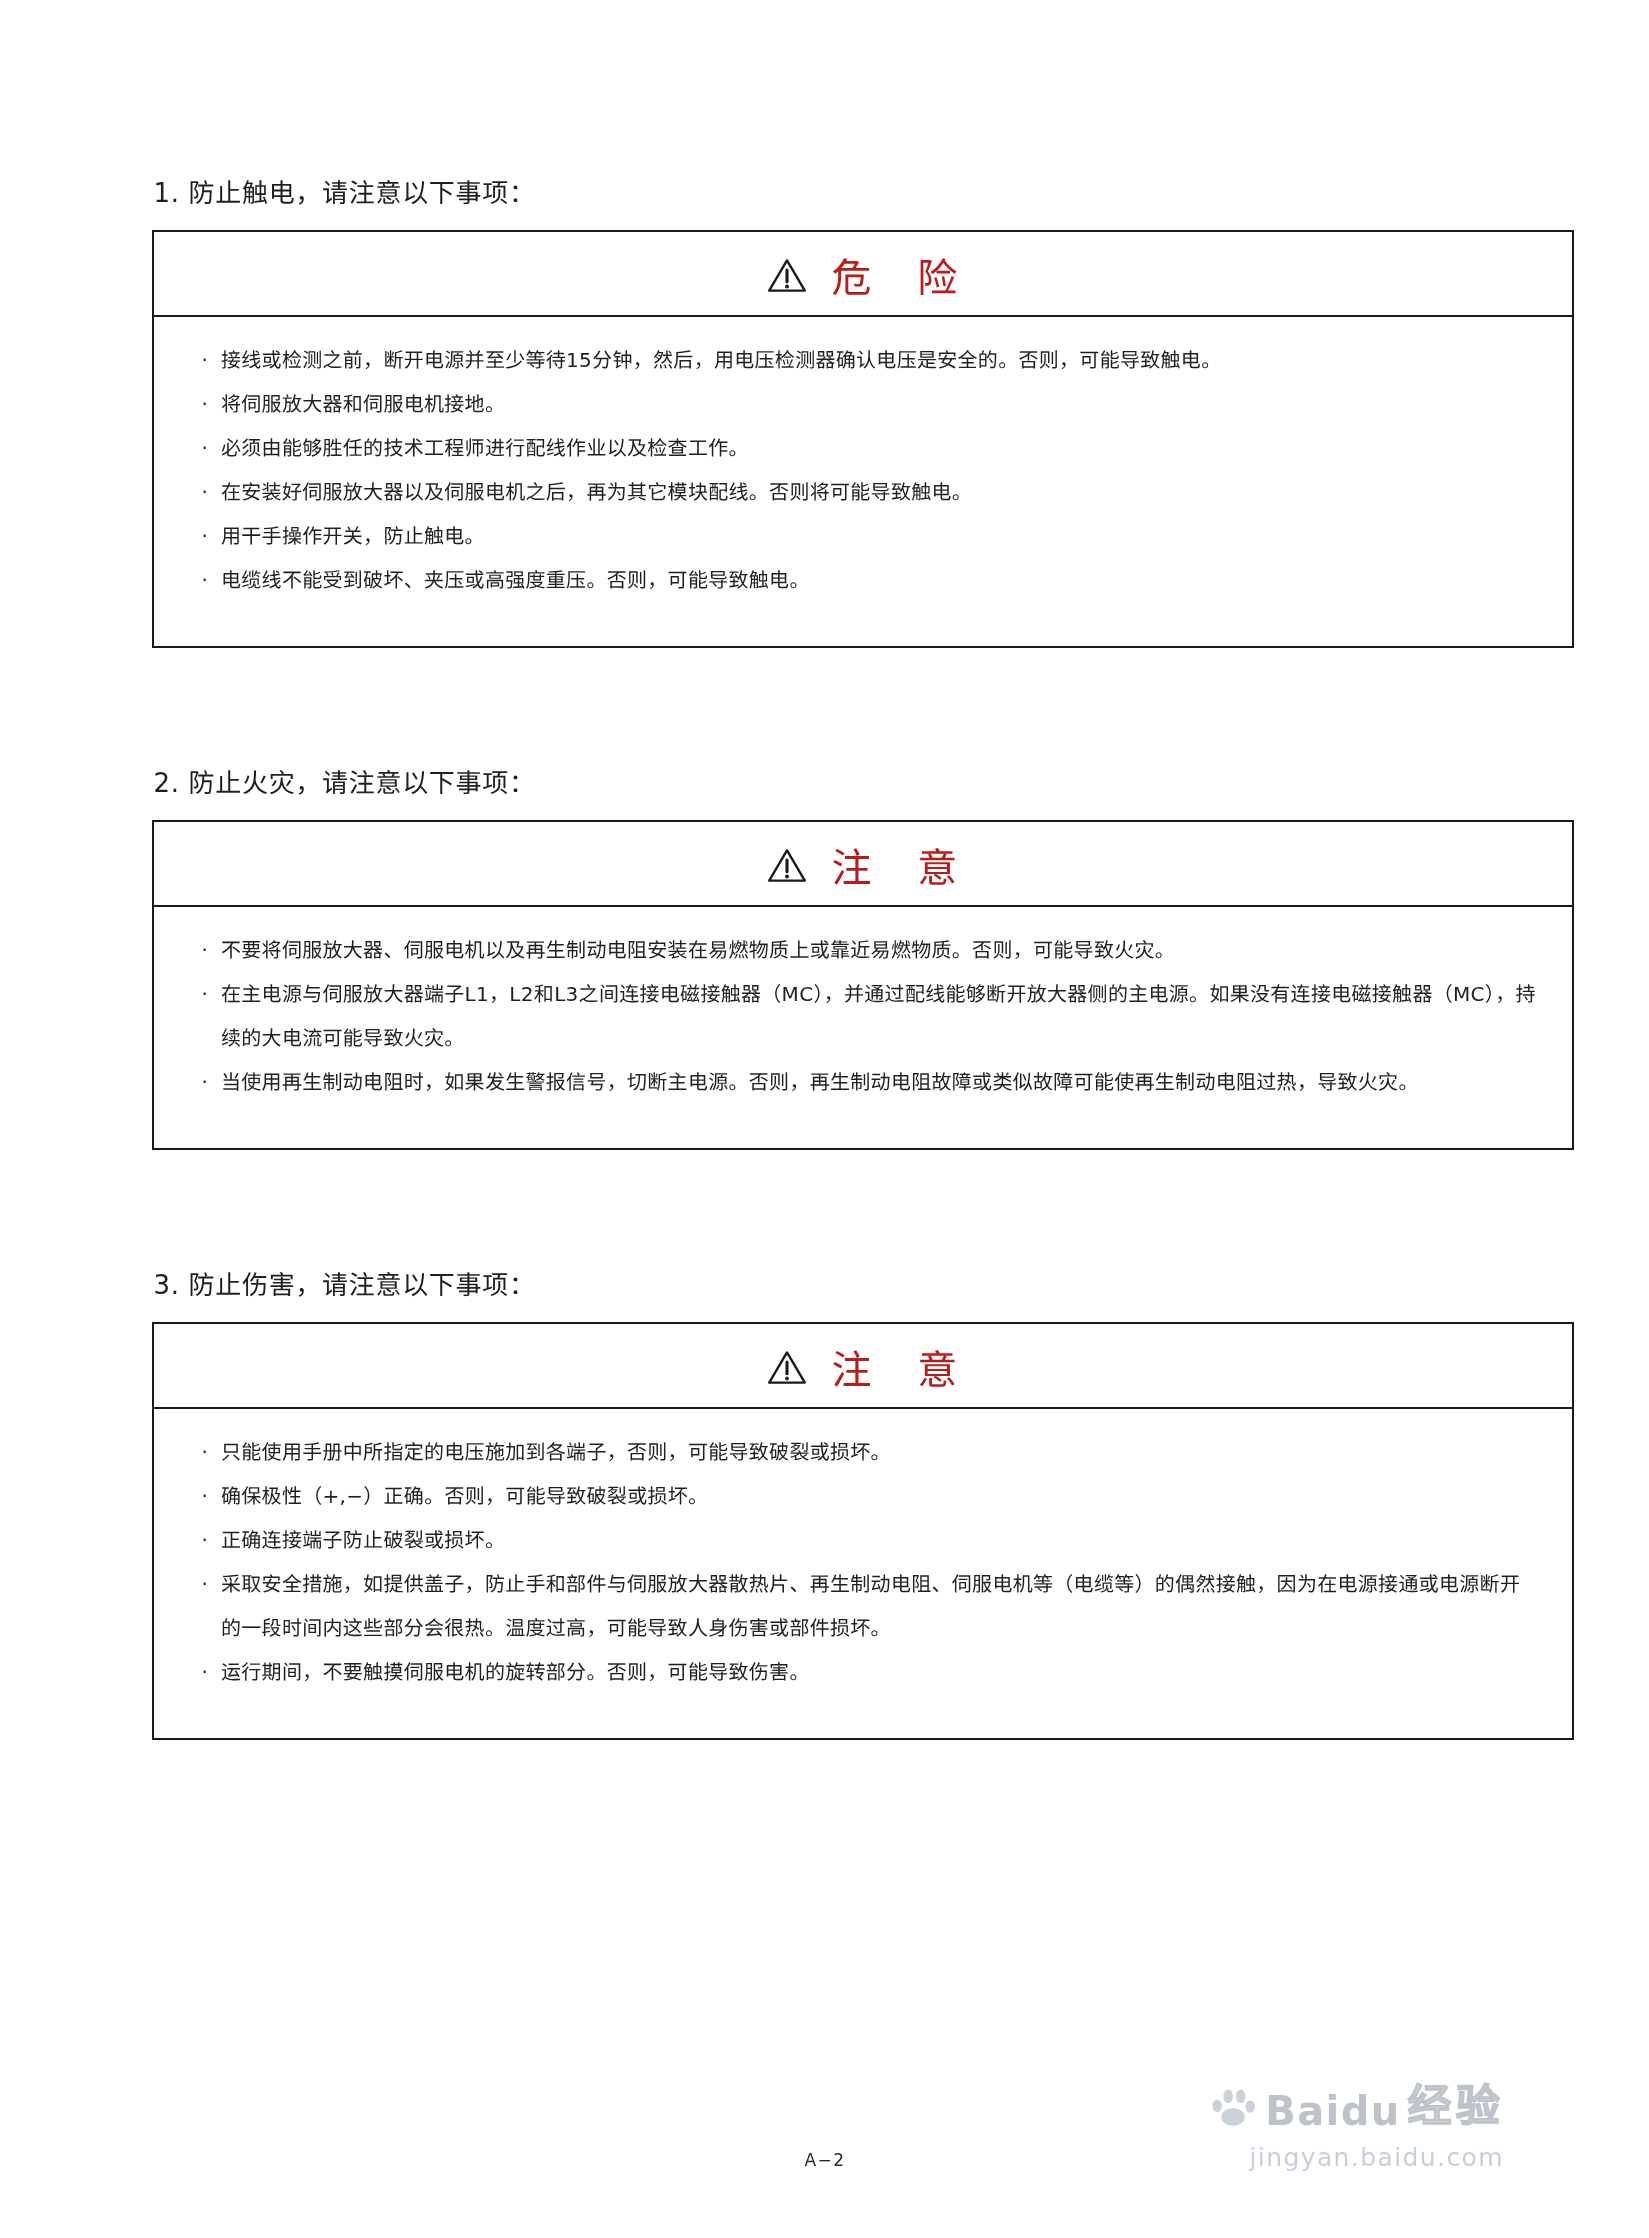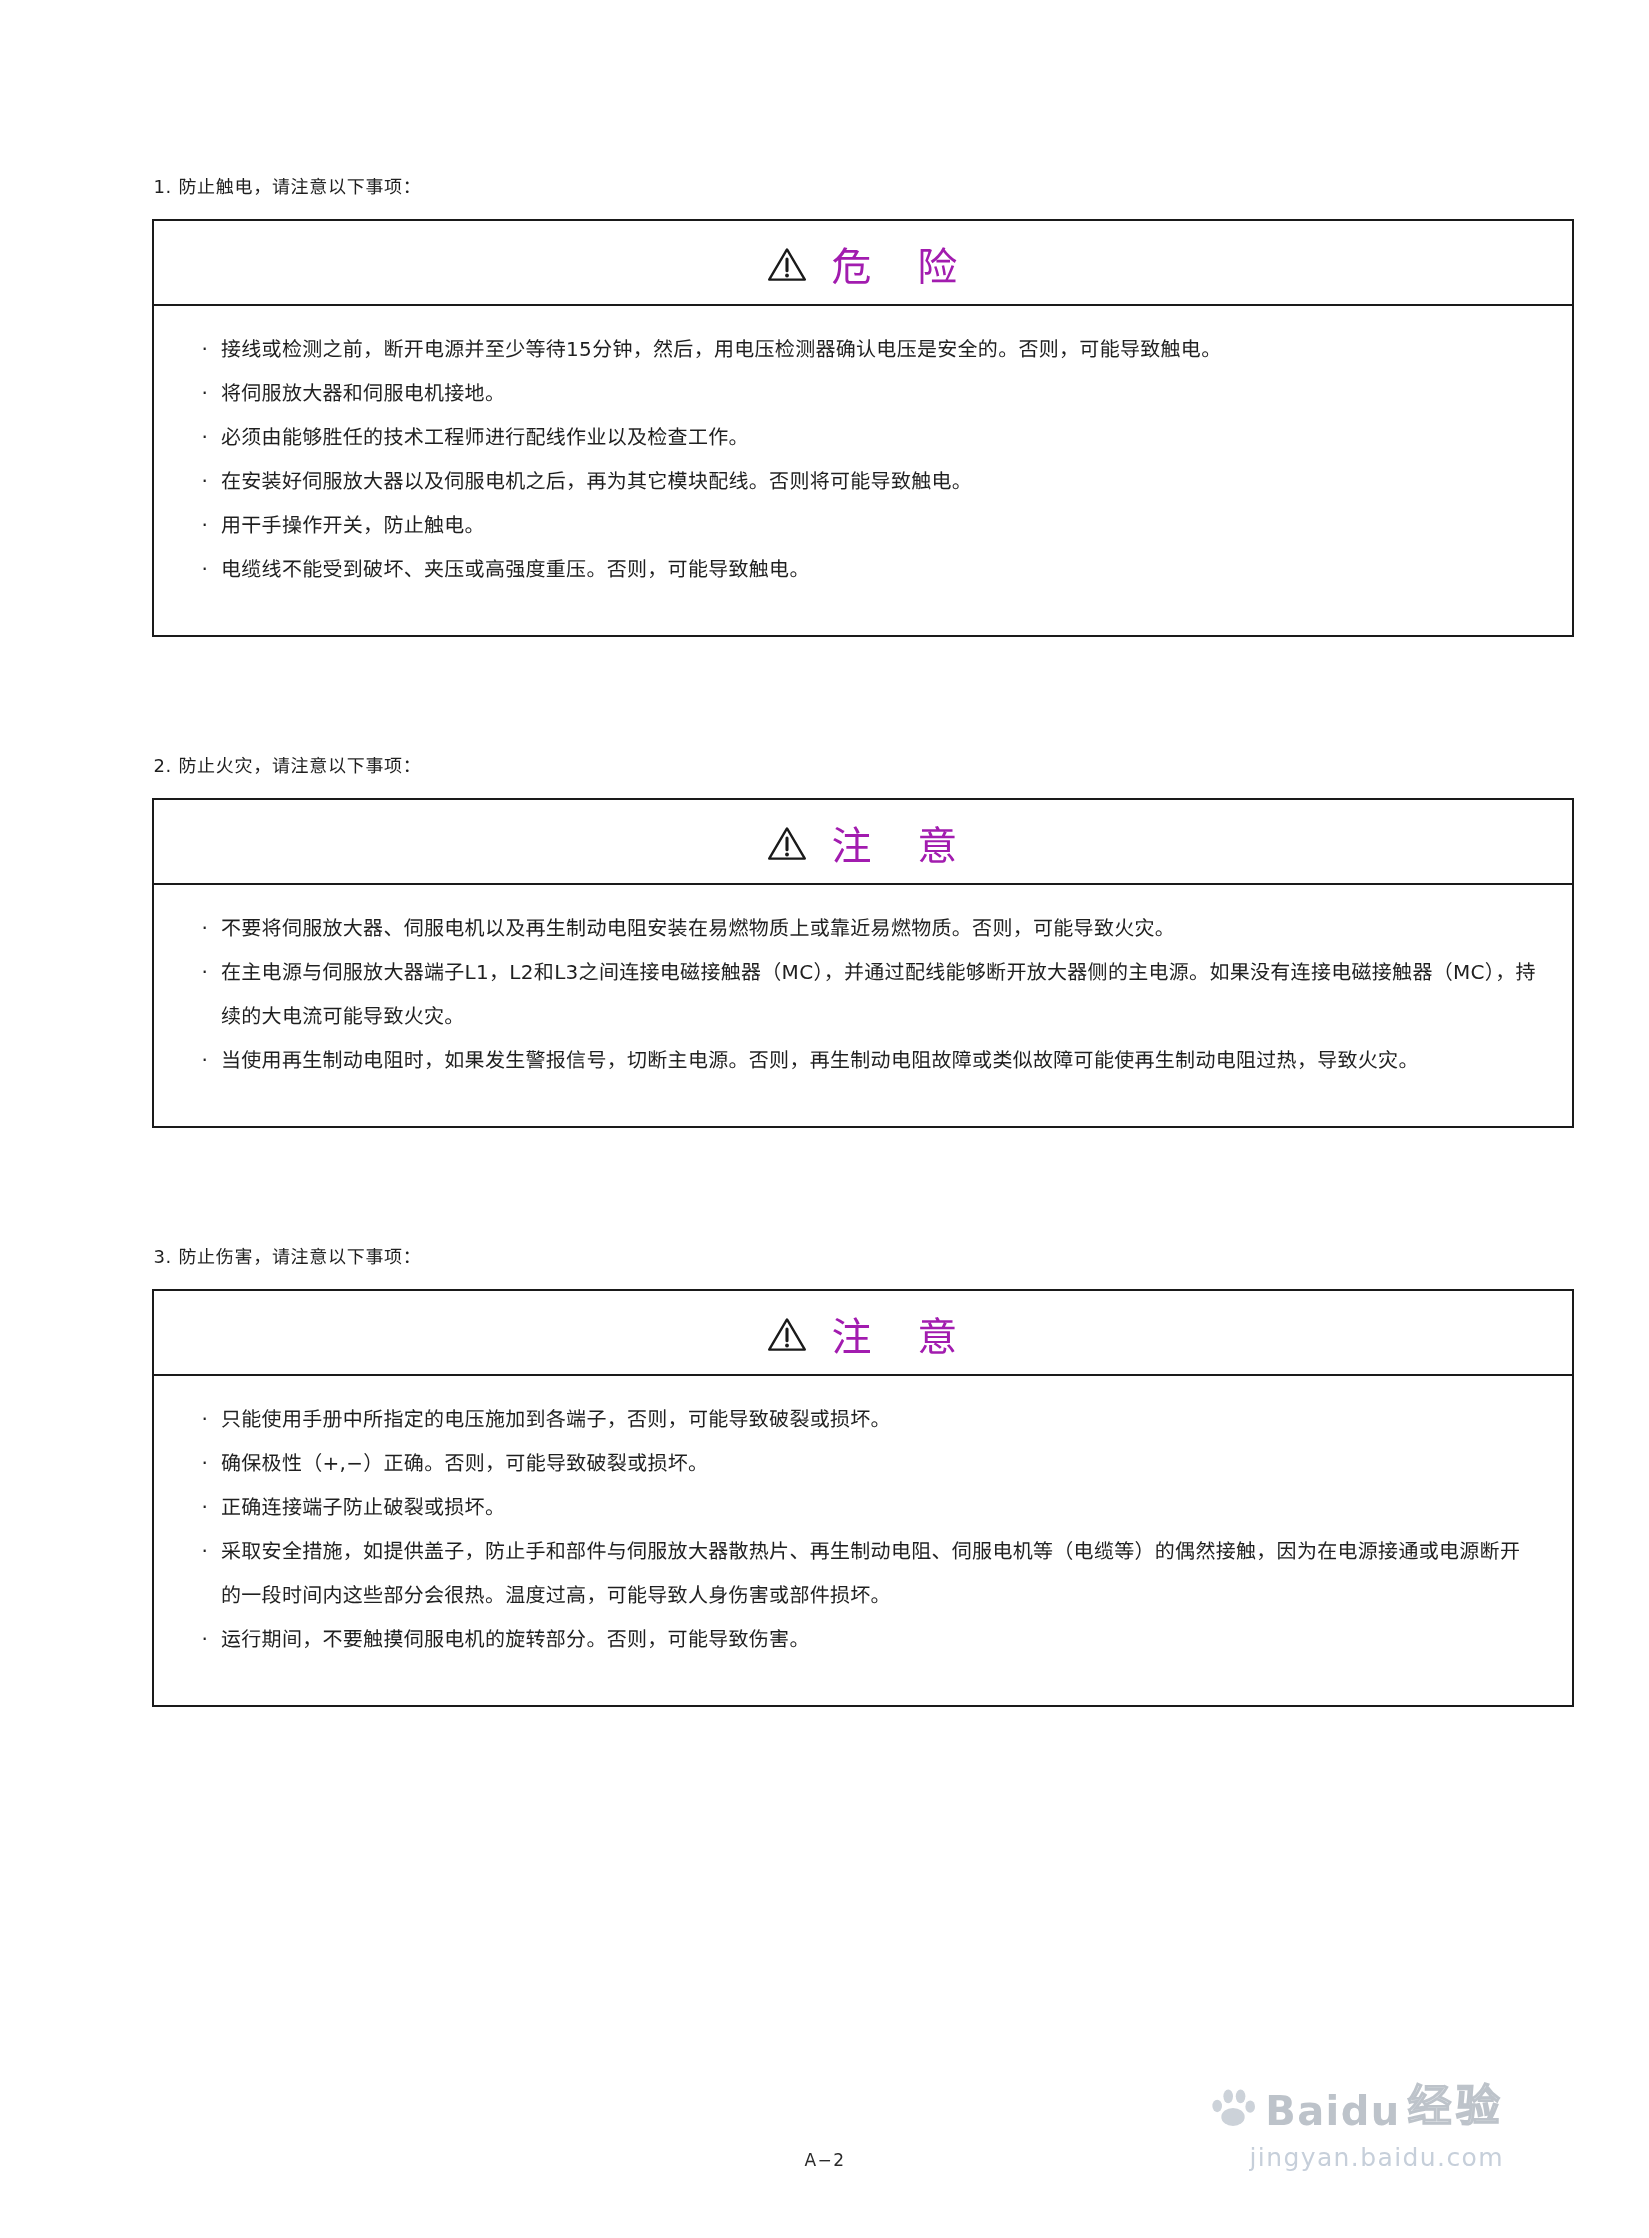--- a/index.html
+++ b/index.html
@@ -14,42 +14,42 @@
     color: #1f1f1f;
   }
   .content {
     position: absolute;
     left: 152px;
     top: 172px;
     width: 1422px;
   }
   .section { margin-bottom: 114px; }
   .section-heading {
-    font-size: 18px;
+    font-size: 26px;
     letter-spacing: 0.7px;
     margin: 0 0 21px 1.4px;
     color: #1f1f1f;
   }
   .warning-box {
     border: 2.1px solid #1a1a1a;
     background: #ffffff;
   }
   .box-header {
     display: flex;
     align-items: center;
     justify-content: center;
     gap: 23.6px;
     padding: 14px 0 11px 0;
     border-bottom: 2.1px solid #1a1a1a;
   }
   .tri { display: flex; align-items: center; }
   .box-title {
     font-size: 40px;
     letter-spacing: 2.8px;
-    color: #a21caf;
+    color: #b91c1c;
   }
   .box-body {
     padding: 21px 35px 44px 42px;
     font-size: 20px;
     line-height: 44px;
     letter-spacing: 0.3px;
   }
   .bullet {
     position: relative;
     padding-left: 25px;

